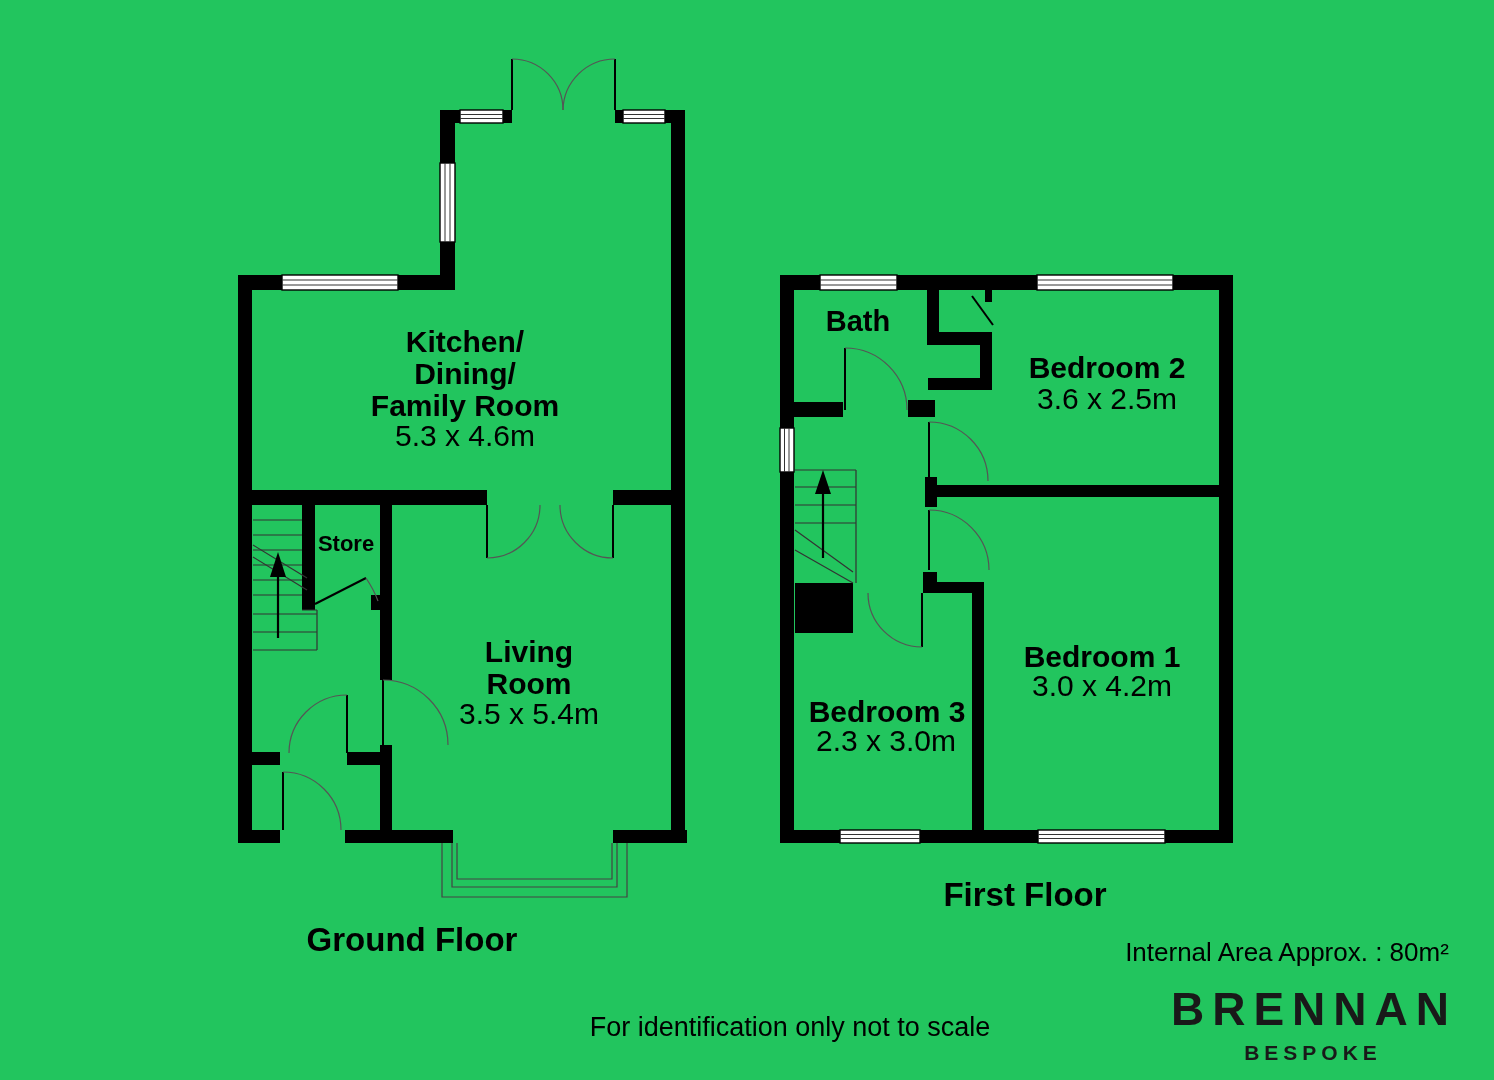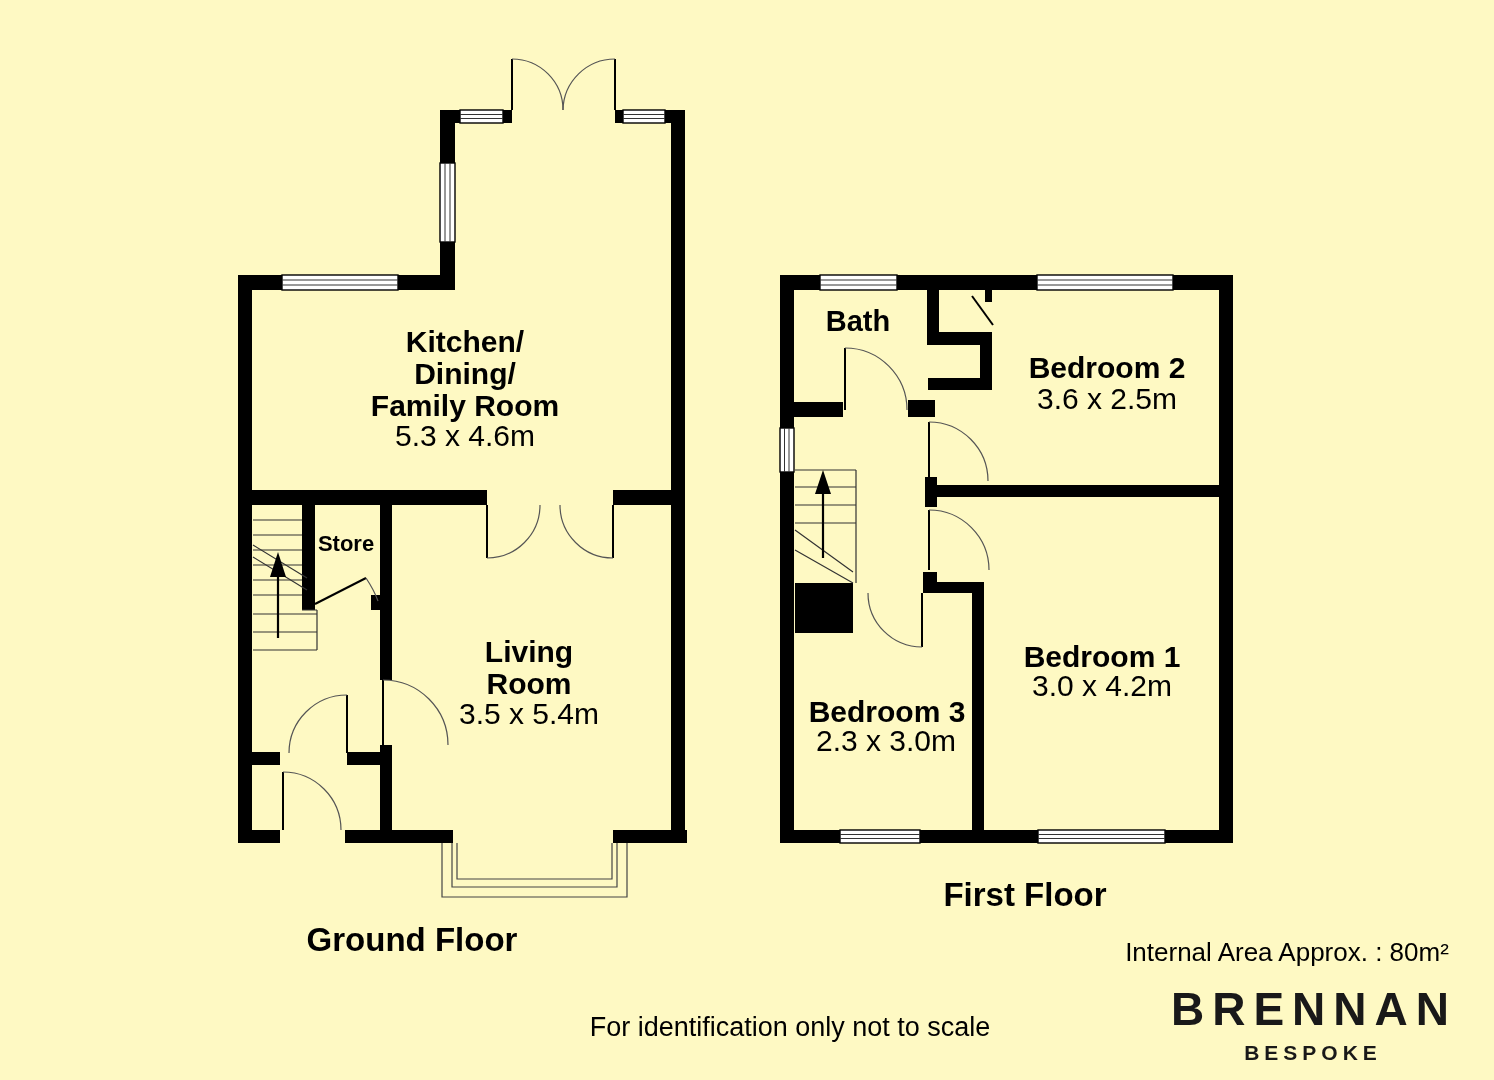--- a/index.html
+++ b/index.html
@@ -1,16 +1,16 @@
 <!DOCTYPE html>
 <html><head>
 <meta charset="utf-8">
 <style>
   html,body{margin:0;padding:0;background:#fff;}
-  #stage{position:relative;width:1494px;height:1080px;background:#fef9c3;overflow:hidden;
+  #stage{position:relative;width:1494px;height:1080px;background:#22c55e;overflow:hidden;
          font-family:"Liberation Sans", sans-serif;}
   svg{position:absolute;left:0;top:0;}
   text{fill:#000;}
   .room-name{font-size:30px;font-weight:bold;}
   .room-dims{font-size:30px;font-weight:normal;}
   .small-name{font-size:22px;font-weight:bold;}
   .bath-name{font-size:29px;font-weight:bold;}
   .floor-title{font-size:33px;font-weight:bold;}
   .note{font-size:27px;font-weight:normal;}
   .area-note{font-size:26px;font-weight:normal;}

